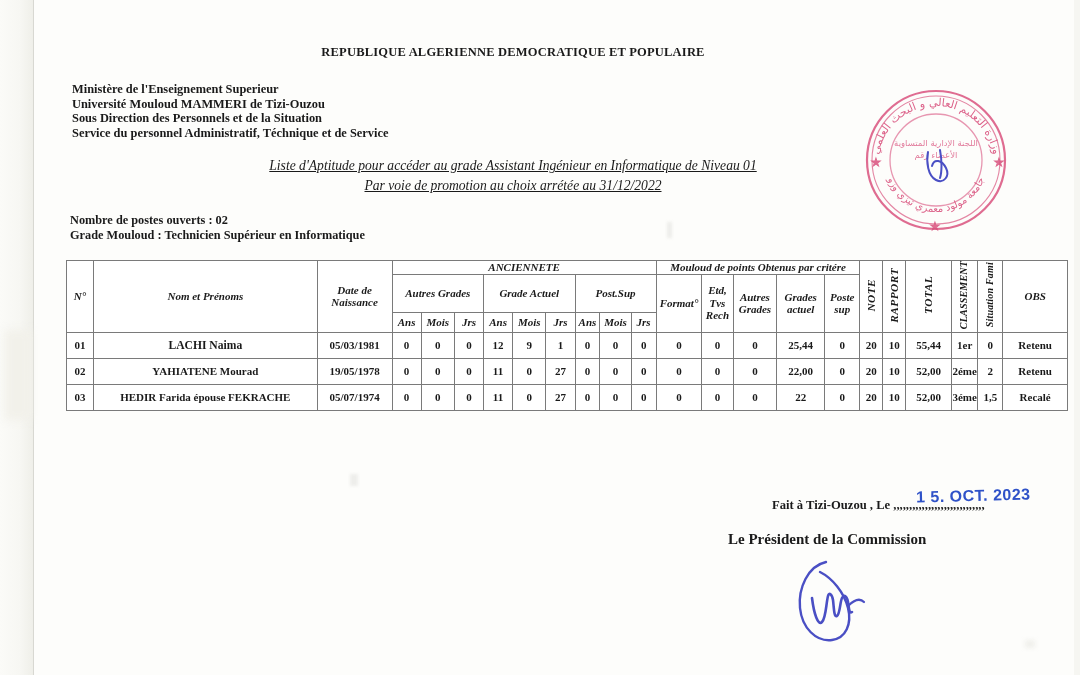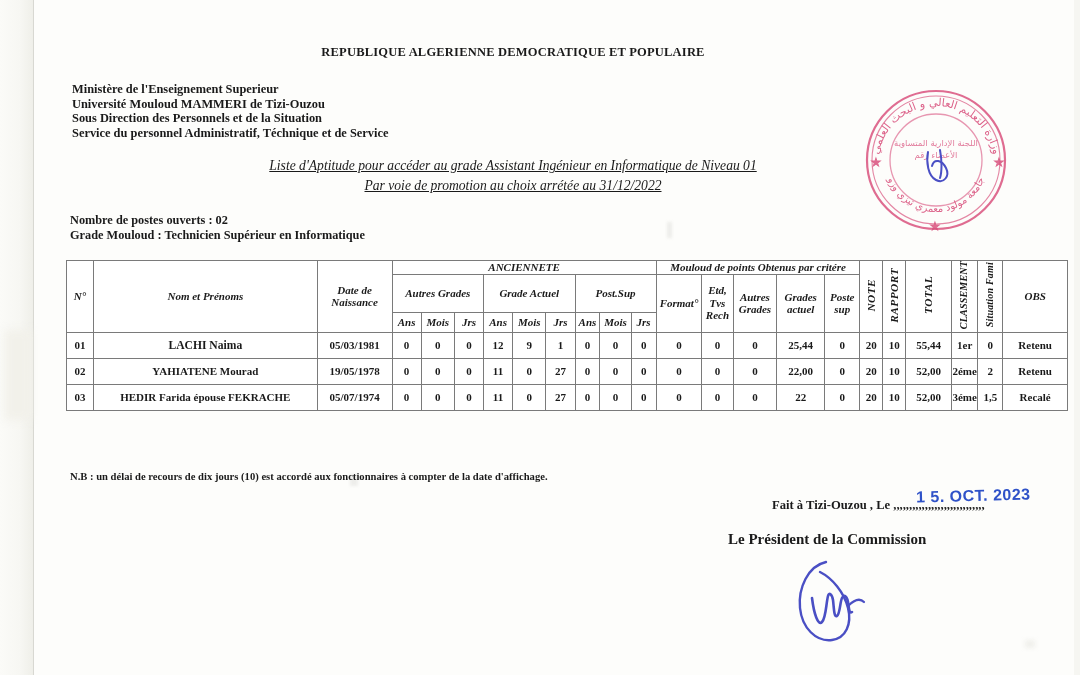--- a/index.html
+++ b/index.html
@@ -273,21 +273,20 @@
         <td class="val">20</td>
         <td class="val">10</td>
         <td class="val">52,00</td>
         <td class="rank">3éme</td>
         <td class="val">1,5</td>
         <td class="obs">Recalé</td>
       </tr>
     </tbody>
   </table>
 
-  <div class="nb">N.B : un délai de recours de dix jours (10) est accordé aux fonctionnaires à compter de la date d'affichage.</div>
 
   <div class="faitline">Fait à Tizi-Ouzou , Le ,,,,,,,,,,,,,,,,,,,,,,,,,,,,,</div>
   <div class="stampdate">1 5. OCT. 2023</div>
 
   <div class="president">Le Président de la Commission</div>
 
   <svg class="signature" width="150" height="100" viewBox="0 0 150 100">
     <g fill="none" stroke="#4a4fc4" stroke-linecap="round" stroke-linejoin="round">
       <path d="M40 10 C22 14 12 36 14 56 C16 76 30 90 46 88 C60 86 66 72 62 56 C58 40 46 26 34 20" stroke-width="2.4"></path>
       <path d="M26 46 C28 62 32 74 36 70 C40 66 40 52 42 44 C43 40 46 42 47 48 C48 56 48 66 51 64 C54 62 54 50 56 46 C58 42 61 44 62 50 C63 56 63 62 66 60" stroke-width="2.6"></path>

